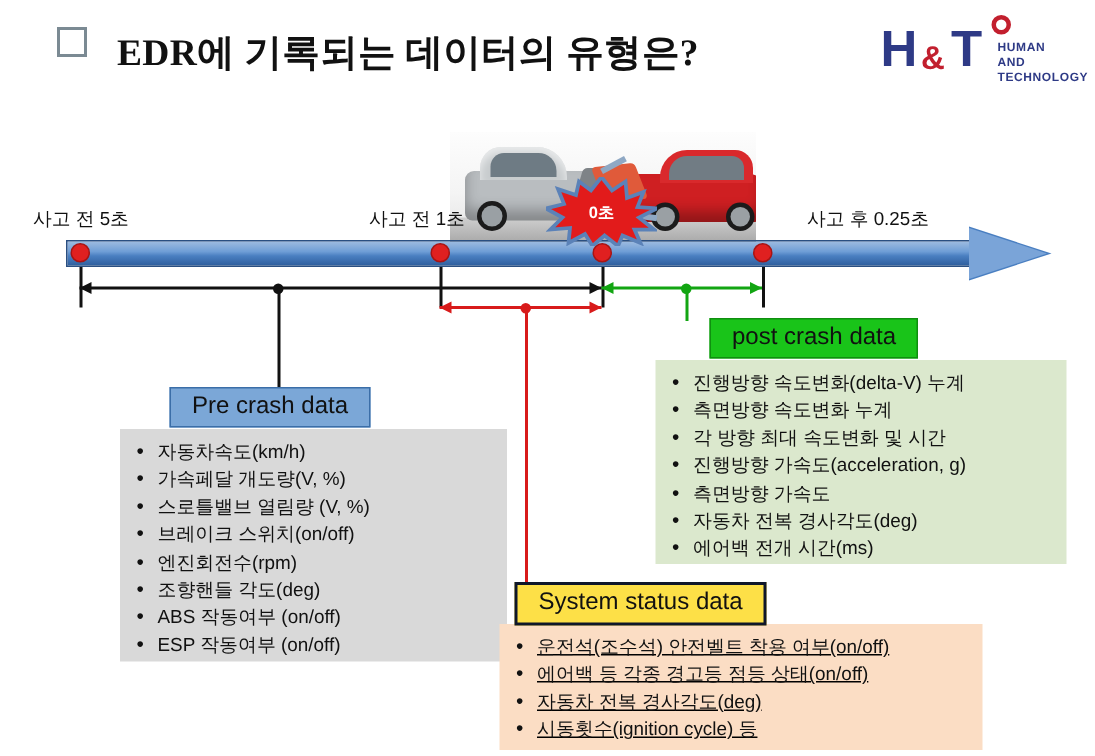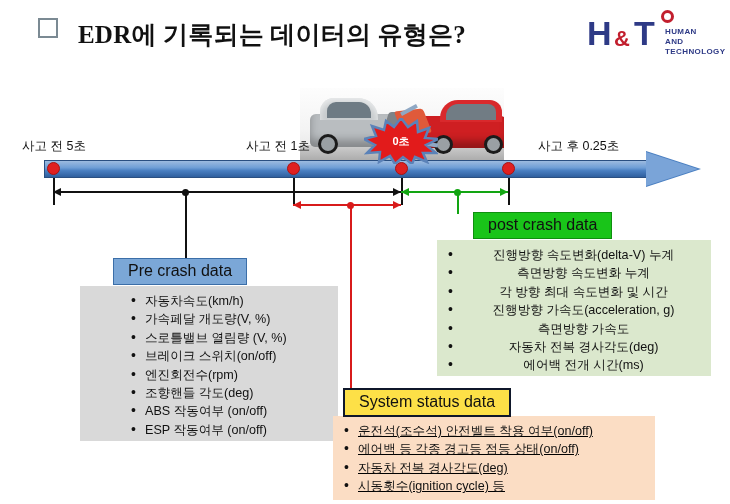--- a/index.html
+++ b/index.html
@@ -110,21 +110,21 @@
   .tag-blue{background:#7ba7d7;border:1px solid #3b6ea8;color:#111;text-align:center;}
   .tag-green{background:#19c419;border:1px solid #0f8f0f;color:#111;margin-left:26px;}
   .tag-orange{background:#fde047;border:2px solid #0f172a;color:#111;}
 
   .panel{position:absolute;box-sizing:border-box;}
   .panel ul{list-style:none;margin:0;padding:6px 6px 6px 10px;}
   .panel li{
     position:relative;padding-left:15px;font-size:12.6px;line-height:18.4px;color:#111;white-space:nowrap;
   }
   .panel li:before{content:"•";position:absolute;left:1px;top:-1px;font-size:14px;color:#111;}
-  .panel-grey{background:#d9d9d9;padding-left:40px;}
+  .panel-grey{background:#d9d9d9;}
   .panel-green{background:#dbe8cd;}
   .panel-orange{background:#fbddc4;text-decoration:underline;}
 </style>
 </head>
 <body>
 
 <div class="slide">
 
   <div class="title-row">
     <span class="title-bullet"></span>
@@ -209,21 +209,21 @@
   <div class="knob" style="left:347px;top:202px;background:#d81b1b;"></div>
   <div class="drop" style="left:350px;top:205px;height:186px;background:#d81b1b;"></div>
 
   <div class="mline" style="left:401px;top:191px;width:107px;background:#12a512;"></div>
   <div class="arrow-l" style="left:401px;top:188px;border-right:8px solid #12a512;"></div>
   <div class="arrow-r" style="left:500px;top:188px;border-left:8px solid #12a512;"></div>
   <div class="knob" style="left:454px;top:189px;background:#12a512;"></div>
   <div class="drop" style="left:457px;top:192px;height:22px;background:#12a512;"></div>
 
   <div class="tag tag-green" style="left:447px;top:212px;">post crash data</div>
-  <div class="panel panel-green" style="left:437px;top:240px;width:274px;height:136px;text-align:center;">
+  <div class="panel panel-green" style="left:437px;top:240px;width:274px;height:136px;">
     <ul>
       <li>진행방향 속도변화(delta-V) 누계</li>
       <li>측면방향 속도변화 누계</li>
       <li>각 방향 최대 속도변화 및 시간</li>
       <li>진행방향 가속도(acceleration, g)</li>
       <li>측면방향 가속도</li>
       <li>자동차 전복 경사각도(deg)</li>
       <li>에어백 전개 시간(ms)</li>
     </ul>
   </div>

